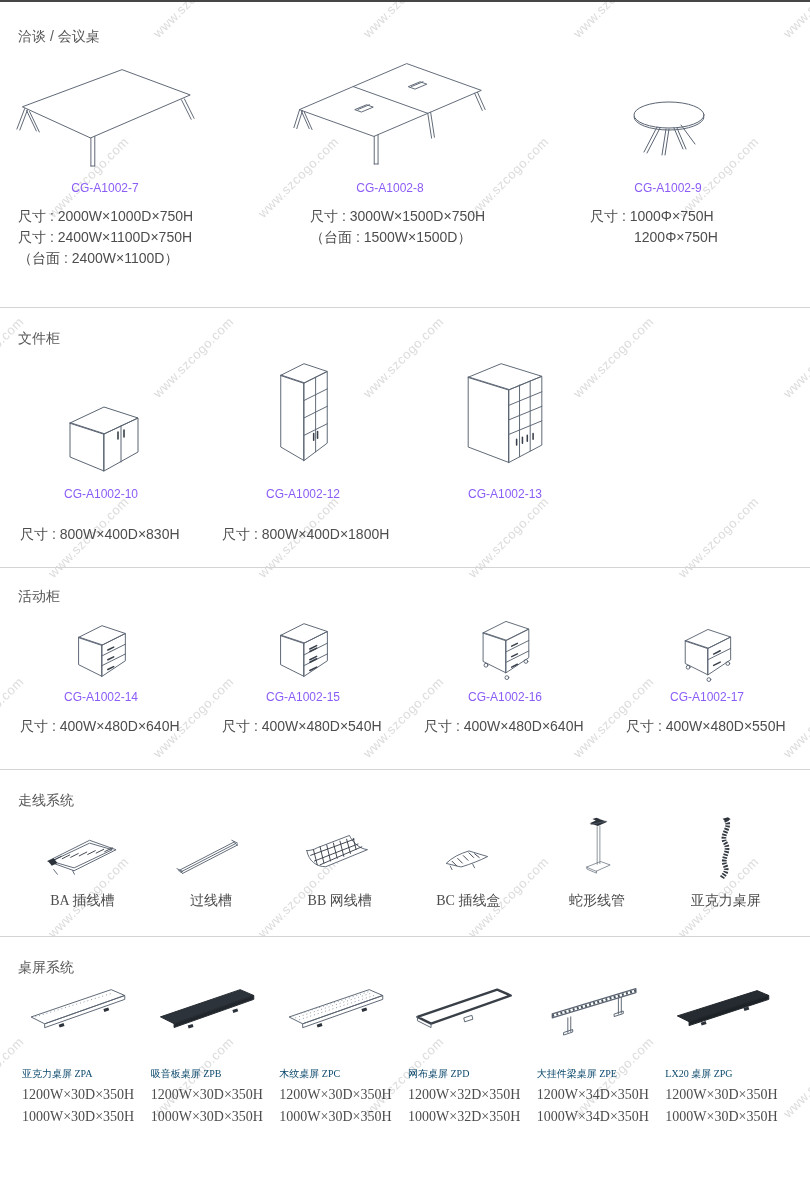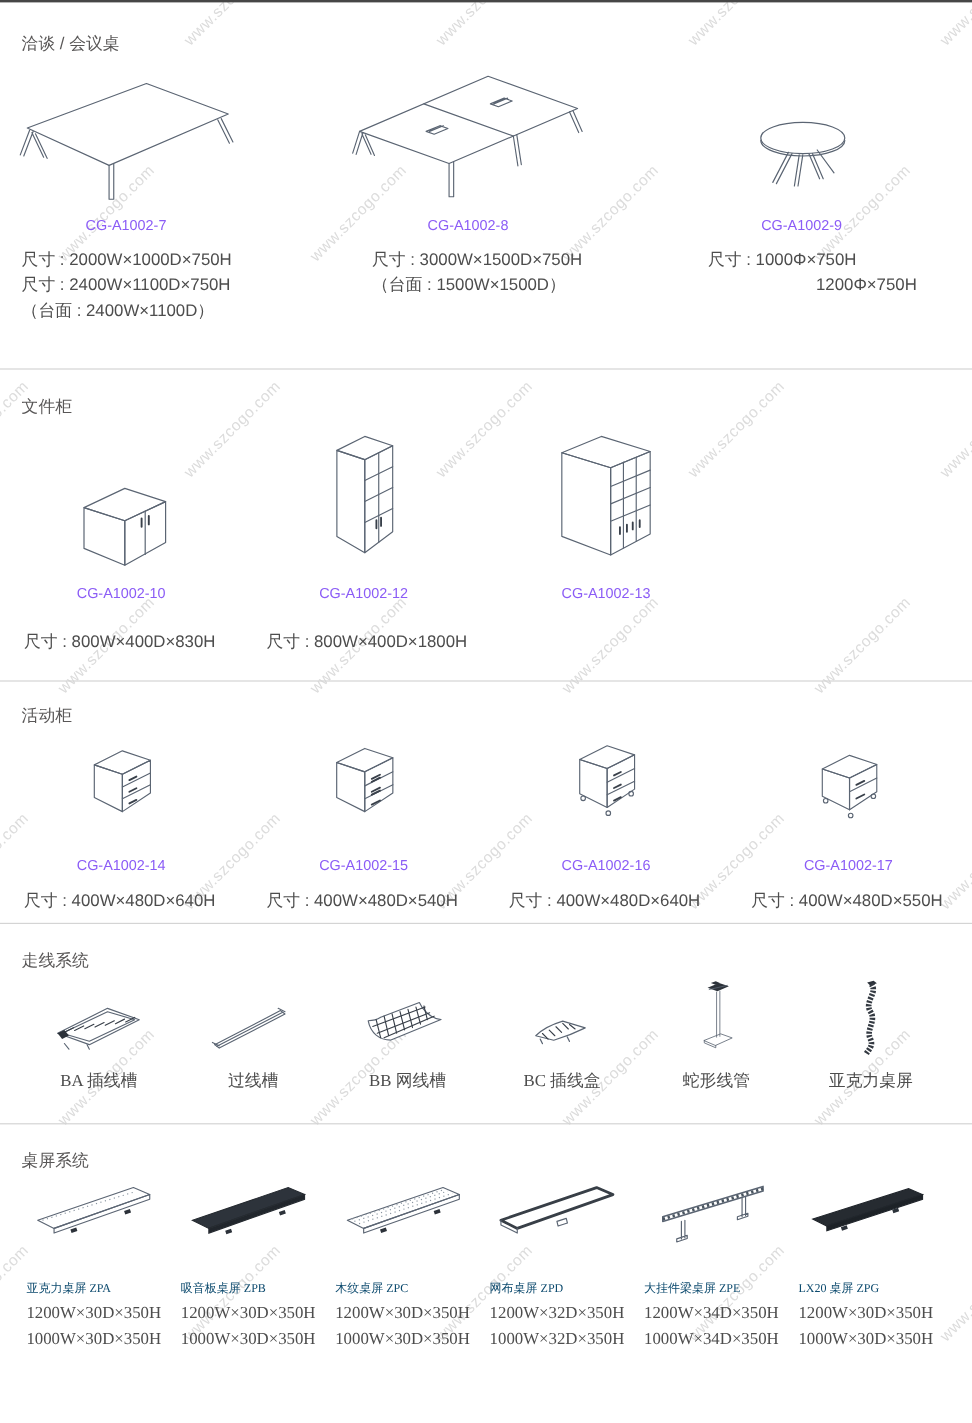--- a/index.html
+++ b/index.html
@@ -33,29 +33,29 @@
   .row-s1{display:flex;margin-top:4px;}
   .col-s1a{width:292px;}
   .col-s1b{width:280px;}
   .col-s1c{width:238px;}
   .col-s1a .imgbox,.col-s1a .model{width:210px;}
   .col-s1b .imgbox,.col-s1b .model{width:196px;}
   .col-s1c .imgbox,.col-s1c .model{width:192px;}
   .row-s1 .imgbox{height:118px;}
   .row-s1 .model{margin-top:13px;}
   .row-s1 .specs{margin-top:11px;padding-left:18px;}
-  .indent{padding-left:44px;text-align:center;}
+  .indent{padding-left:44px;}
   
   .row-g4{display:flex;}
   .col-g4{width:202px;box-sizing:border-box;}
   .sec2 .imgbox{height:130px;width:100%;}
   .sec2 .model{margin-top:9px;}
   .sec2 .spec{margin-top:23px;padding-left:20px;}
   .sec3 .imgbox{height:84px;width:100%;}
-  .sec3 .model{margin-top:24px;}
+  .sec3 .model{margin-top:0;}
   .sec3 .spec{margin-top:12px;padding-left:20px;}
   
   .row-g6{display:flex;padding:0 20px 0 18px;font-family:Liberation Serif, serif;}
   .col-g6{flex:1;min-width:0;}
   .sec4 .row-g6{margin-top:6px;}
   .sec4 .imgbox{height:64px;width:100%;}
   .sec4 .item-label{font-size:14px;color:#4d4d4d;text-align:center;margin-top:12px;white-space:nowrap;}
   
   .sec5 .imgbox{height:70px;width:100%;}
   .sec5 .item-label{font-size:10px;color:#0c4a6e;margin-top:20px;padding-left:4px;white-space:nowrap;}

